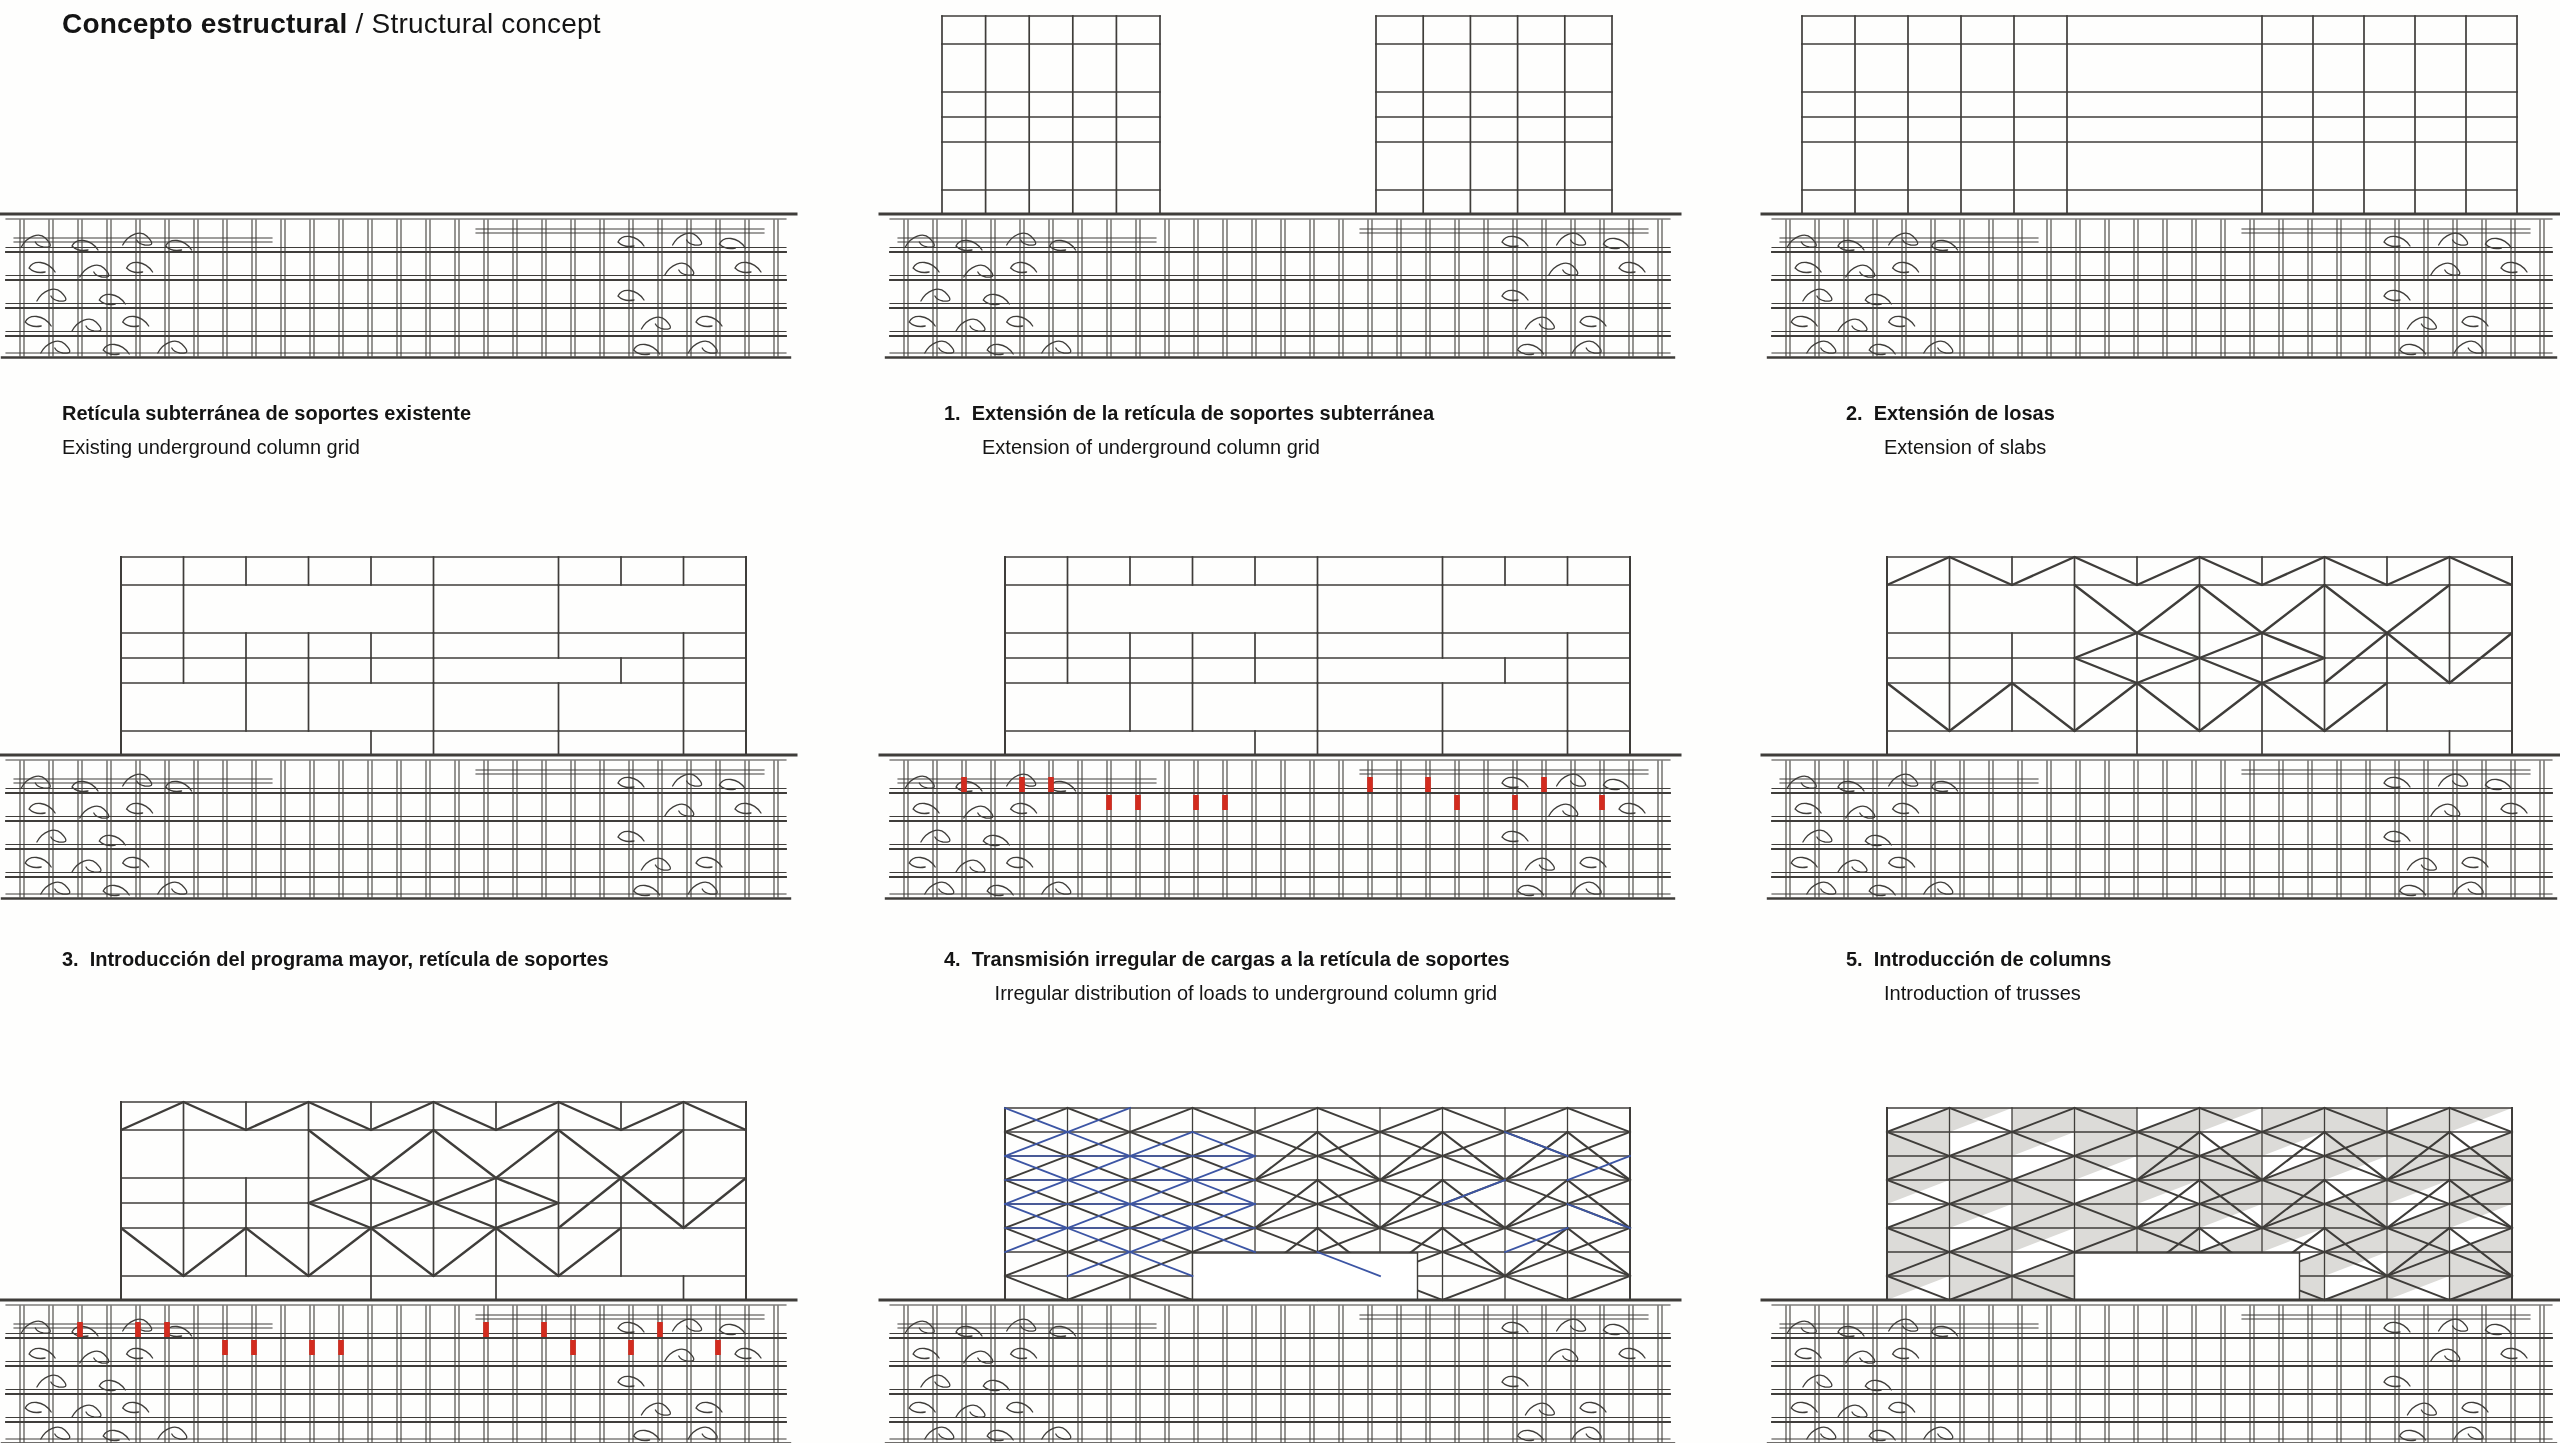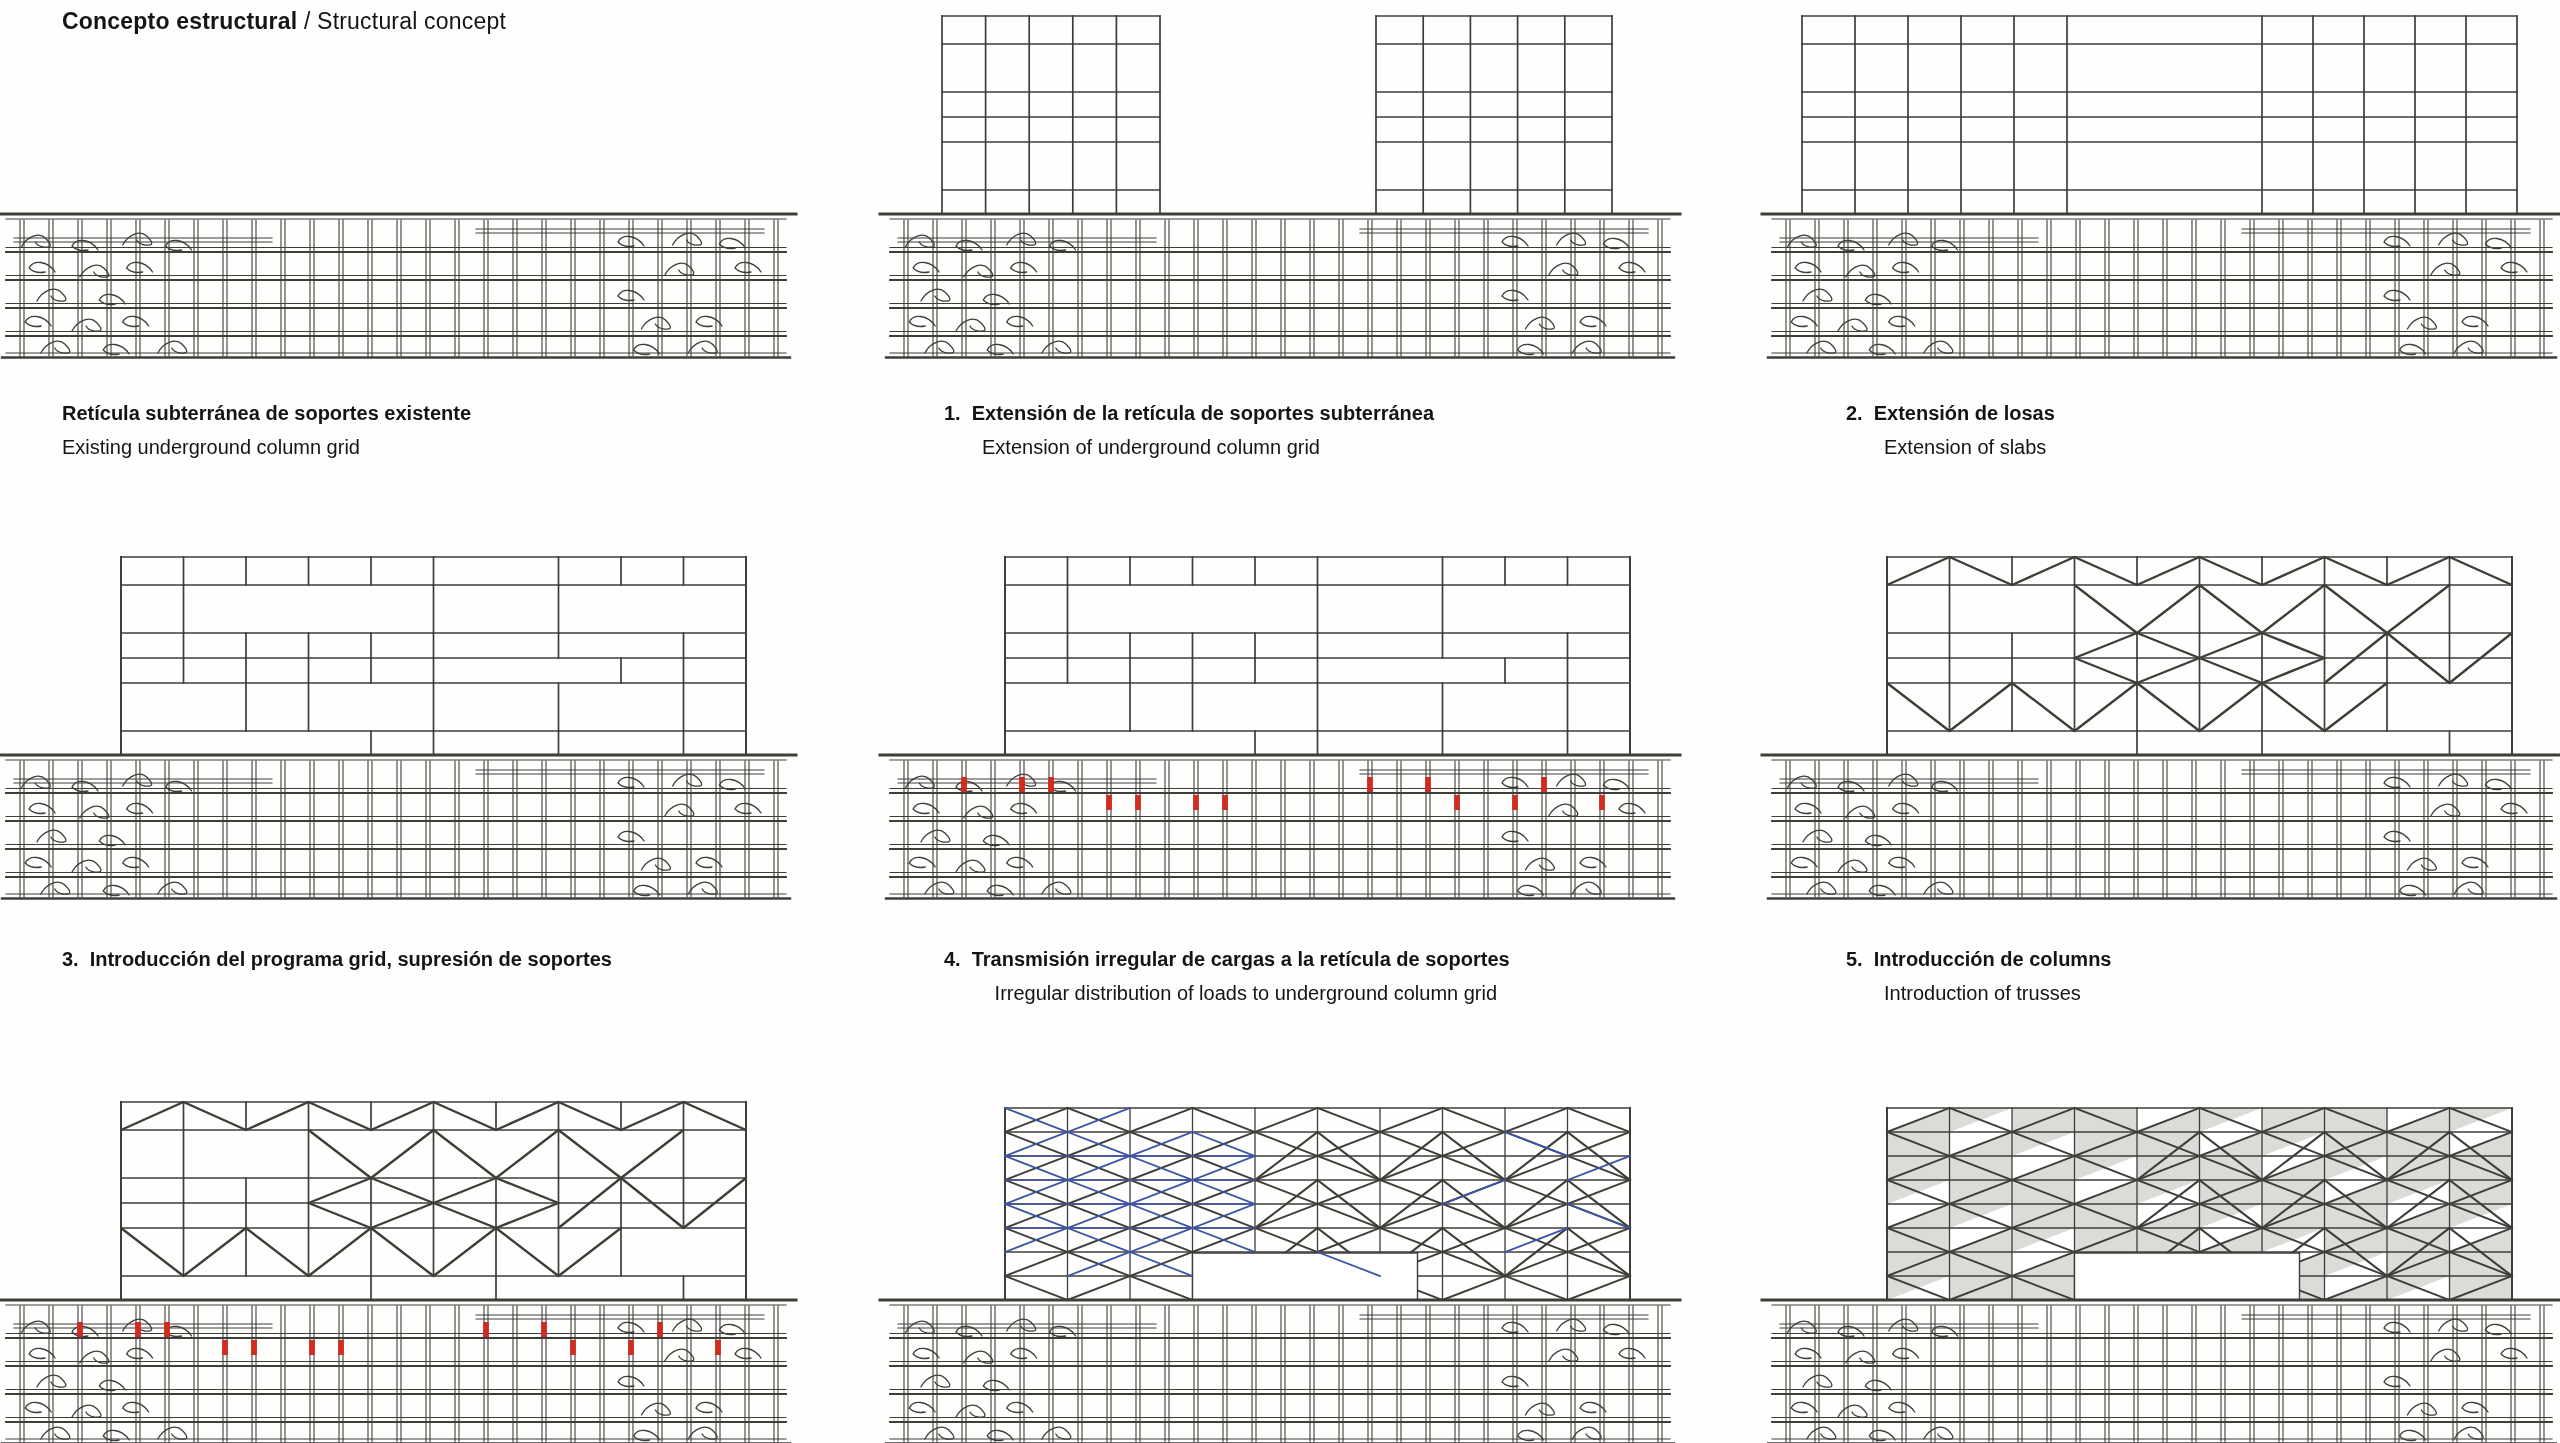--- a/index.html
+++ b/index.html
@@ -1,19 +1,19 @@
 <!DOCTYPE html>
 <html><head>
 <meta charset="utf-8">
 <style>
   html,body{margin:0;padding:0;background:#ffffff;}
   .page{position:relative;width:2560px;height:1443px;overflow:hidden;
         background:#fefefd;font-family:"Liberation Sans",sans-serif;color:#141414;}
   #canvas{position:absolute;left:0;top:0;}
-  .title{position:absolute;left:62px;top:8px;font-size:23px;letter-spacing:.2px;white-space:nowrap;}
+  .title{position:absolute;left:62px;top:8px;font-size:28px;letter-spacing:.2px;white-space:nowrap;}
   .title .b{font-weight:bold;}
   .caption{position:absolute;font-size:20px;line-height:34px;white-space:nowrap;}
   .cap-l1{font-weight:bold;}
   .cap-num{margin-right:11px;}
   .cap-l2.indent{margin-left:38px;}
 </style>
 </head>
 <body>
 
 <div class="page">
@@ -1535,21 +1535,21 @@
       </div>
       <div class="caption" style="left: 944px; top: 396px;">
         <div class="cap-l1"><span class="cap-num">1.</span><span>Extensión de la retícula de soportes subterránea</span></div>
         <div class="cap-l2 indent">Extension of underground column grid</div>
       </div>
       <div class="caption" style="left: 1846px; top: 396px;">
         <div class="cap-l1"><span class="cap-num">2.</span><span>Extensión de losas</span></div>
         <div class="cap-l2 indent">Extension of slabs</div>
       </div>
       <div class="caption" style="left: 62px; top: 942px;">
-        <div class="cap-l1"><span class="cap-num">3.</span><span>Introducción del programa grid, supresión de soportes</span></div>
+        <div class="cap-l1"><span class="cap-num">3.</span><span>Introducción del programa mayor, retícula de soportes</span></div>
       </div>
       <div class="caption" style="left: 944px; top: 942px; text-align: center;">
         <div class="cap-l1"><span class="cap-num">4.</span><span>Transmisión irregular de cargas a la retícula de soportes</span></div>
         <div class="cap-l2 indent">Irregular distribution of loads to underground column grid</div>
       </div>
       <div class="caption" style="left: 1846px; top: 942px;">
         <div class="cap-l1"><span class="cap-num">5.</span><span>Introducción de columns</span></div>
         <div class="cap-l2 indent">Introduction of trusses</div>
       </div>
     </div>

